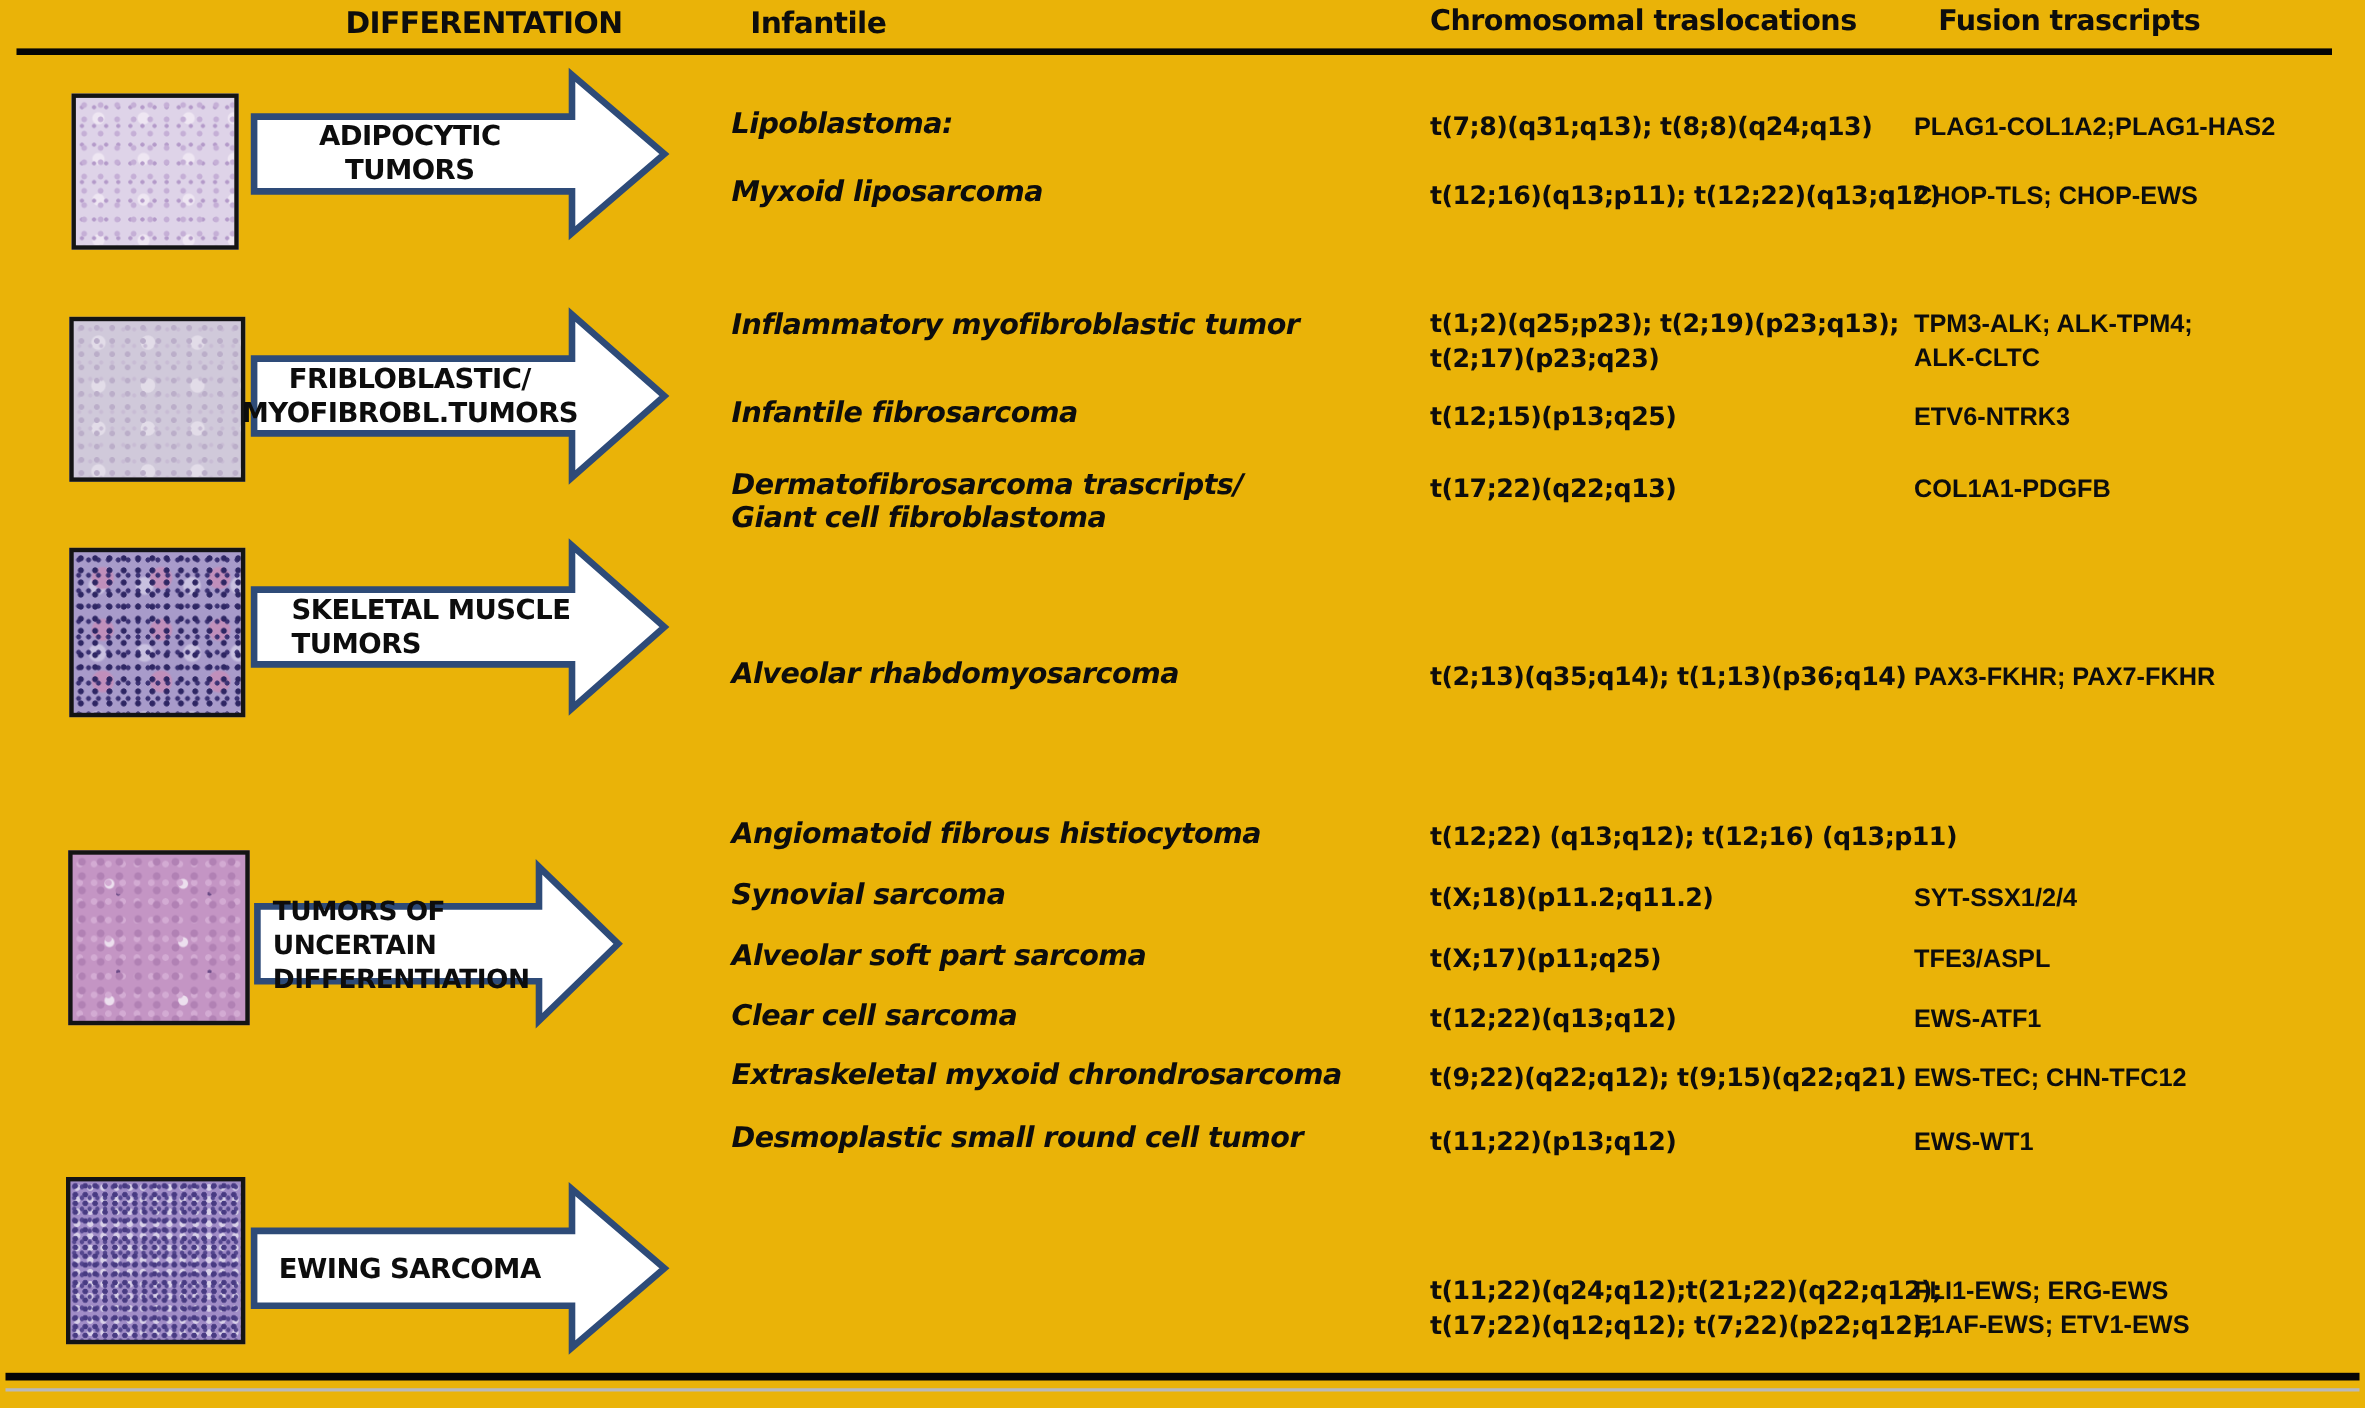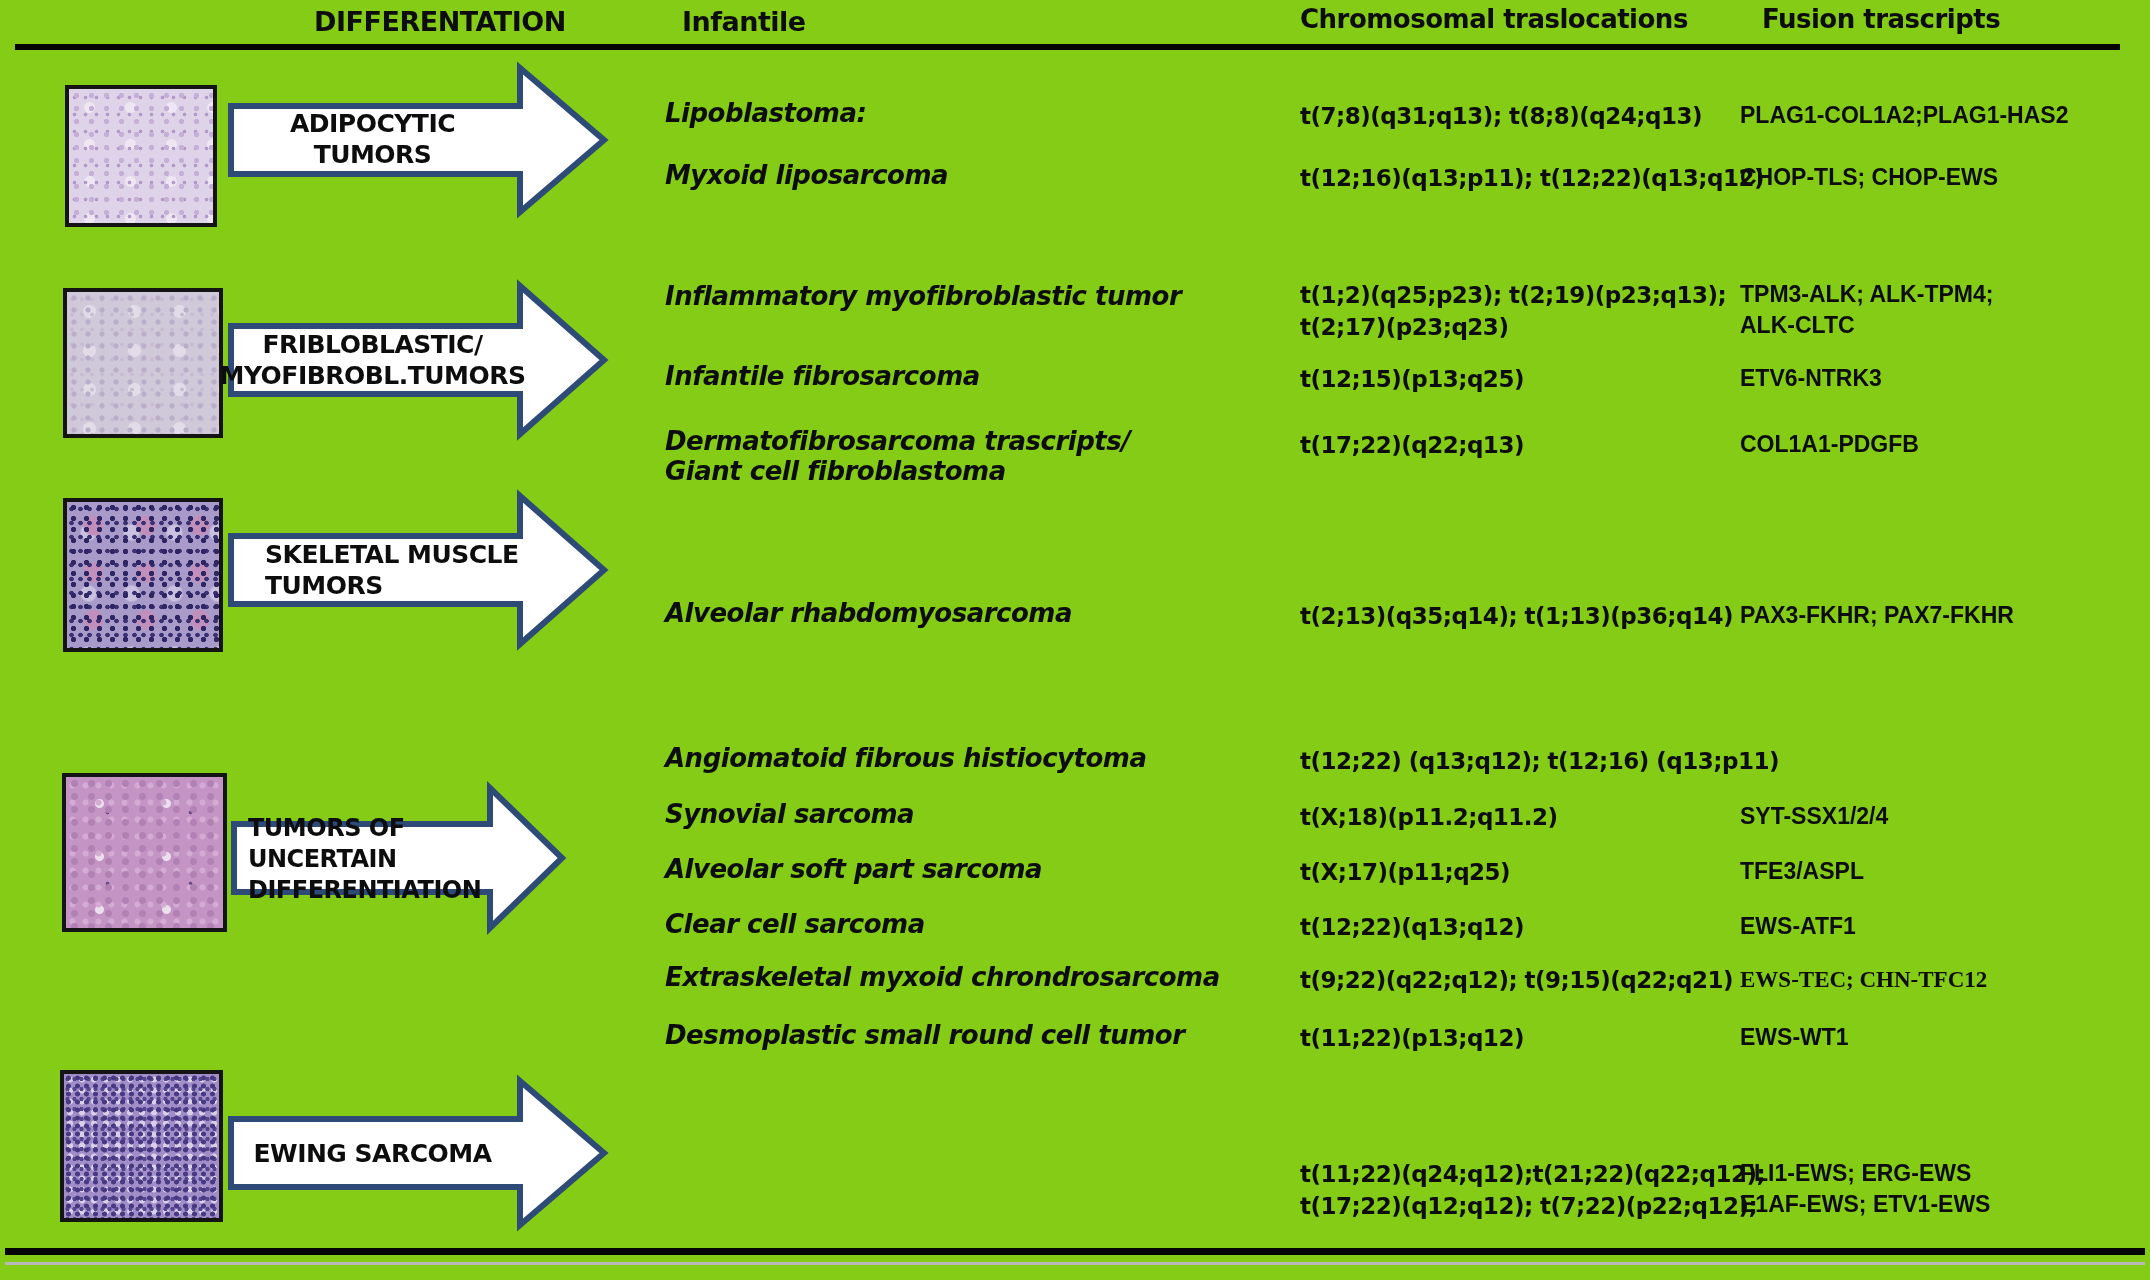--- a/index.html
+++ b/index.html
@@ -1,16 +1,16 @@
 <!DOCTYPE html>
 <html><head>
 <meta charset="utf-8">
 <style>
   html,body{margin:0;padding:0;background:#ffffff;}
-  #stage{position:relative;width:2150px;height:1280px;background:#84cc16;overflow:hidden;
+  #stage{position:relative;width:2150px;height:1280px;background:#eab308;overflow:hidden;
          font-family:"DejaVu Sans",sans-serif;color:#0d0d0d;}
   .abs{position:absolute;}
   .colhead{font-weight:700;font-size:27px;letter-spacing:-0.5px;}
   .rule{background:#050505;}
   .rule-soft{background:#b9b9b9;}
   .hist{position:absolute;border:4px solid #141414;box-sizing:border-box;}
   .h1{background-color:#ded3e8;background-image:
       radial-gradient(circle,#c5afd6 2.2px,transparent 3px),
       radial-gradient(circle,#b49ac9 1.6px,transparent 2.2px),
       radial-gradient(circle,#eee6f2 5px,transparent 6px);
@@ -127,21 +127,21 @@
   <div class="abs subtype" style="left:665px;top:854px;">Alveolar soft part sarcoma</div>
   <div class="abs transloc" style="left:1300px;top:856px;">t(X;17)(p11;q25)</div>
   <div class="abs fusion" style="left:1740px;top:856px;">TFE3/ASPL</div>
 
   <div class="abs subtype" style="left:665px;top:909px;">Clear cell sarcoma</div>
   <div class="abs transloc" style="left:1300px;top:911px;">t(12;22)(q13;q12)</div>
   <div class="abs fusion" style="left:1740px;top:911px;">EWS-ATF1</div>
 
   <div class="abs subtype" style="left:665px;top:962px;">Extraskeletal myxoid chrondrosarcoma</div>
   <div class="abs transloc" style="left:1300px;top:964px;">t(9;22)(q22;q12); t(9;15)(q22;q21)</div>
-  <div class="abs fusion" style="left:1740px;top:964px;font-family:Liberation Serif, serif;">EWS-TEC; CHN-TFC12</div>
+  <div class="abs fusion" style="left:1740px;top:964px;">EWS-TEC; CHN-TFC12</div>
 
   <div class="abs subtype" style="left:665px;top:1020px;">Desmoplastic small round cell tumor</div>
   <div class="abs transloc" style="left:1300px;top:1022px;">t(11;22)(p13;q12)</div>
   <div class="abs fusion" style="left:1740px;top:1022px;">EWS-WT1</div>
 
   <div class="hist h5" style="left:60px;top:1070px;width:163px;height:152px;"></div>
   <svg class="arrow abs" style="left:225px;top:1075px;" width="385" height="156" viewBox="0 0 385 156">
     <polygon points="6,44 295,44 295,6 379,78 295,150 295,112 6,112" fill="#ffffff" stroke="#2e4b78" stroke-width="6" stroke-linejoin="miter"></polygon>
   </svg>
   <div class="abs arrow-label center" style="left:235px;top:1117px;width:275px;height:72px;">EWING SARCOMA</div>

